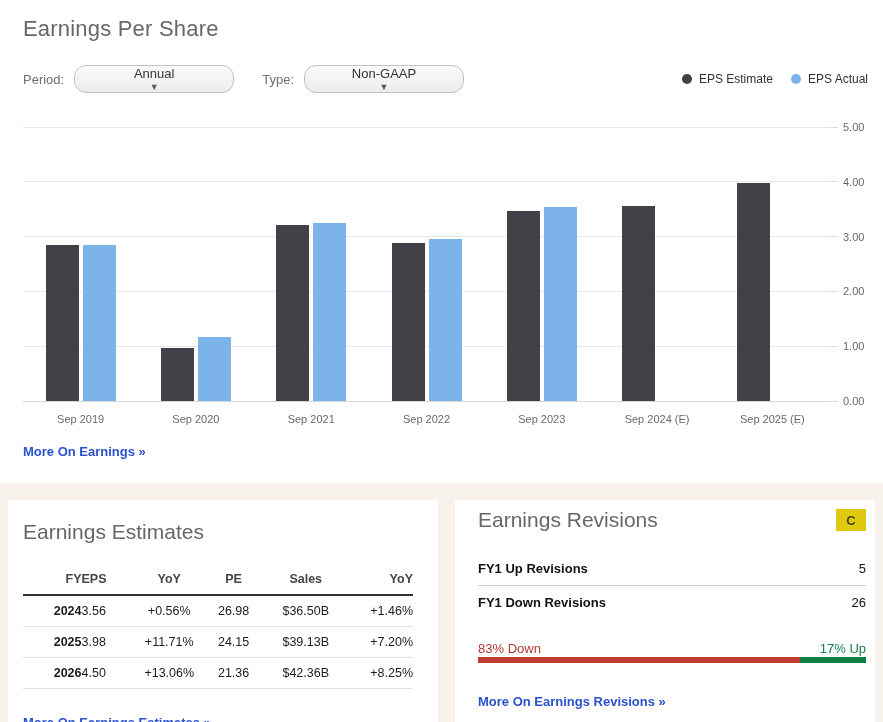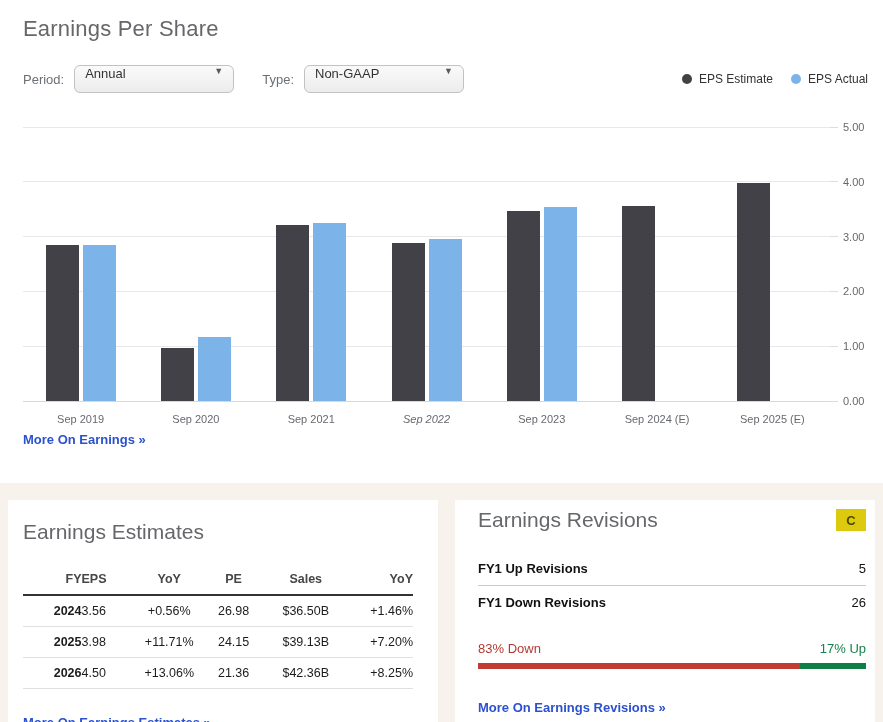--- a/index.html
+++ b/index.html
@@ -6,41 +6,41 @@
   html,body { background:#fff; }
   body { font-family:"Liberation Sans","DejaVu Sans",sans-serif; }
   .page { position:relative; width:883px; height:722px; background:#8b5cf6; overflow:hidden; }
 
   
   .top { position:absolute; top:0; left:0; width:883px; height:483px; background:#fff; }
   .page-title { position:absolute; top:16px; left:23px; font-size:22px; color:#67676b; font-weight:400; letter-spacing:.2px; }
 
   .controls { position:absolute; top:65px; left:23px; right:15px; height:28px; display:flex; align-items:center; }
   .ctl-label { font-size:13px; color:#6b6f76; margin-right:10px; }
-  .select { width:160px; height:28px; background:linear-gradient(#fafafa,#ececec); border:1px solid #c2c2c2; border-radius:6px; display:flex; align-items:flex-start; padding:0 10px; cursor:pointer; }
+  .select { width:160px; height:28px; background:linear-gradient(#fafafa,#ececec); border:1px solid #c2c2c2; border-radius:12px; display:flex; align-items:center; padding:0 10px; cursor:pointer;flex-direction:column; }
   .select .val { flex:1; font-size:13px; color:#333; }
   .select .arrow { font-size:9px; color:#5a5a5a; }
   .ctl-gap { width:28px; }
   .spacer { flex:1; }
   .legend { display:flex; align-items:center; gap:18px; }
   .legend-item { display:flex; align-items:center; gap:7px; font-size:12px; color:#333; cursor:pointer; }
   .legend-dot { width:10px; height:10px; border-radius:50%; }
 
   
   .chart { position:absolute; top:127px; left:0; width:883px; height:300px; }
   .plot { position:absolute; top:0; left:23px; width:807px; height:274px; }
   .gridline { position:absolute; left:0; width:100%; height:1px; background:#e8e8e8; }
   .gridline.base { background:#d8d8d8; }
   .ytick { position:absolute; width:8px; height:1px; background:#dcdcdc; }
   .ylab { position:absolute; font-size:11px; color:#66686c; }
   .bar { position:absolute; bottom:0; width:33px; }
   .xlab { position:absolute; top:286px; font-size:11px; color:#66696e; transform:translateX(-50%); white-space:nowrap; }
 
   .link { font-size:13px; font-weight:bold; color:#2b51cf; text-decoration:none; cursor:pointer; }
-  .more-earnings { position:absolute; top:432px; left:23px; }
+  .more-earnings { position:absolute; top:444px; left:23px; }
 
   
   .bottom { position:absolute; top:483px; left:0; width:883px; height:239px; background:#f7f2eb; }
   .card { position:absolute; top:17px; bottom:0; background:#fff; }
   .card-left { left:8px; width:430px; padding:20px 25px 0 15px; }
   .card-right { left:455px; width:420px; padding:8px 9px 0 23px; }
   .section-title { font-size:21px; color:#67676b; font-weight:400; }
 
   
   table.est { width:100%; border-collapse:collapse; table-layout:fixed; margin-top:22px; }
@@ -58,21 +58,21 @@
 
   
   .rev-title-row { display:flex; align-items:center; justify-content:space-between; }
   .grade-badge { width:30px; height:22px; background:#ddc90e; color:#4c4a00; font-size:13px; font-weight:bold; display:flex; align-items:center; justify-content:center; cursor:pointer; }
   .rev-rows { margin-top:20px; }
   .rev-row { display:flex; align-items:flex-end; justify-content:space-between; padding:9px 0; }
   .rev-row + .rev-row { border-top:1px solid #ccc; }
   .rev-row .lbl { font-size:13px; font-weight:bold; color:#111; }
   .rev-row .valnum { font-size:13px; color:#111; }
   .rev-meter { margin-top:22px; }
-  .rev-meter-labels { display:flex; justify-content:space-between; font-size:13px; margin-bottom:7px; }
+  .rev-meter-labels { display:flex; justify-content:space-between; font-size:13px; margin-bottom:1px; }
   .down-label { color:#b33a31; }
   .up-label { color:#17814c; }
   .meter-bar { height:6px; display:flex; }
   .meter-down { background:#c23b32; }
   .meter-up { background:#0f8045; }
   .rev-link { display:inline-block; margin-top:31px; }
 </style>
 </head>
 <body>
 
@@ -136,21 +136,21 @@
         <div class="ylab" style="left: 843px; top: 158.4px; position: absolute;">2.00</div>
         <div class="ytick" style="left: 830px; top: 109.1px; position: absolute;"></div>
         <div class="ylab" style="left: 843px; top: 103.6px; position: absolute;">3.00</div>
         <div class="ytick" style="left: 830px; top: 54.3px; position: absolute;"></div>
         <div class="ylab" style="left: 843px; top: 48.8px; position: absolute;">4.00</div>
         <div class="ytick" style="left: 830px; top: -0.5px; position: absolute;"></div>
         <div class="ylab" style="left: 843px; top: -6px; position: absolute;">5.00</div>
         <div class="xlab" style="left: 80.6429px;">Sep 2019</div>
         <div class="xlab" style="left: 195.929px;">Sep 2020</div>
         <div class="xlab" style="left: 311.214px;">Sep 2021</div>
-        <div class="xlab" style="left: 426.5px; font-style: italic;">Sep 2022</div>
+        <div class="xlab" style="left: 426.5px;">Sep 2022</div>
         <div class="xlab" style="left: 541.786px;">Sep 2023</div>
         <div class="xlab" style="left: 657.071px;">Sep 2024 (E)</div>
         <div class="xlab" style="left: 772.357px;">Sep 2025 (E)</div>
       </div>
 
     <a class="link more-earnings">More On Earnings »</a>
   </div>
 
   <div class="bottom">
 

